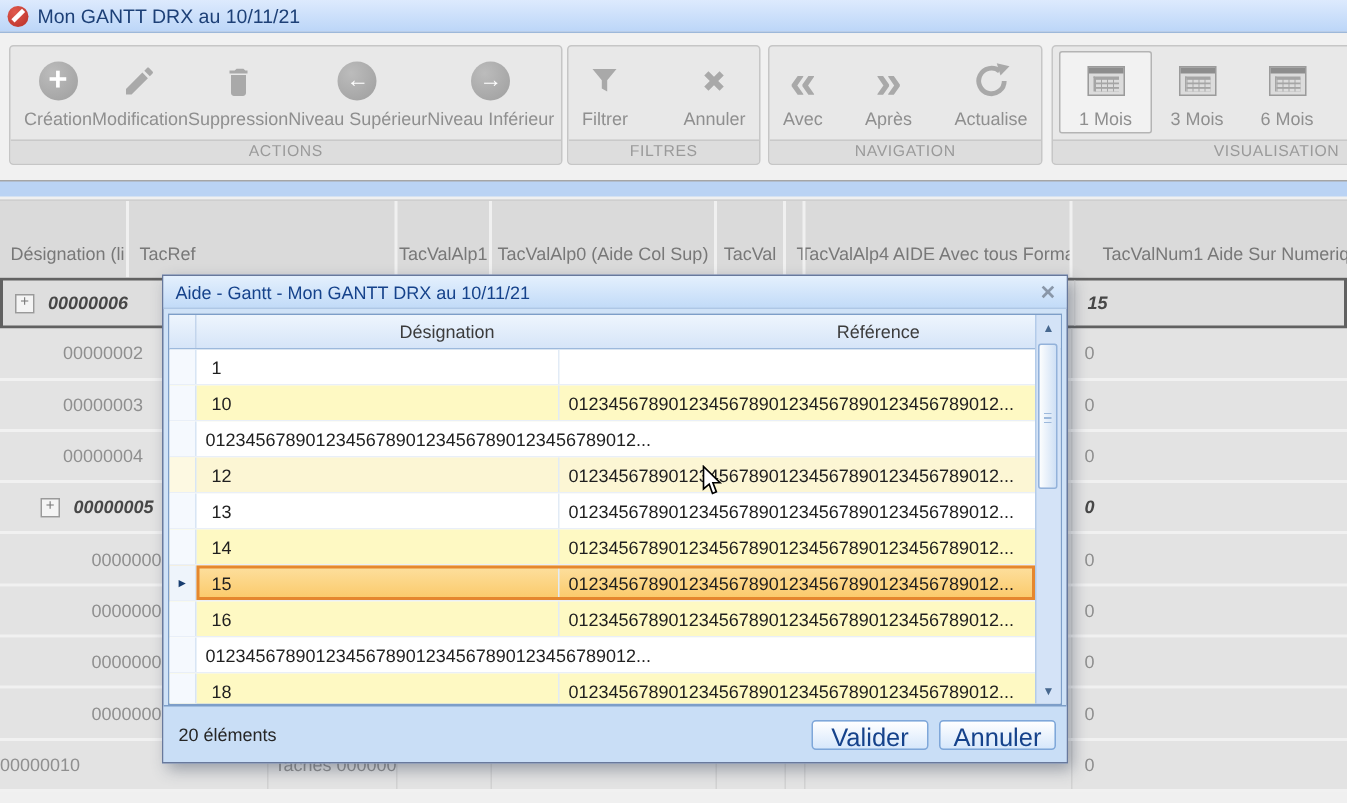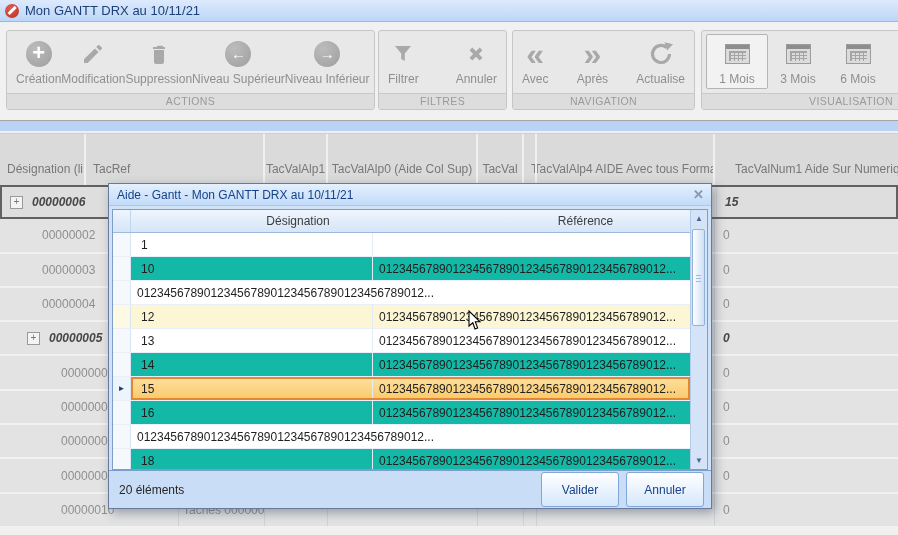--- a/index.html
+++ b/index.html
@@ -63,21 +63,21 @@
   .dlg-title{height:22px;background:linear-gradient(#e4f0fd,#c2dbf8);display:flex;align-items:center;
     padding:0 7px 0 8px;font-size:12px;color:#15428b;border-bottom:1px solid #aec7e6;box-sizing:border-box;}
   .dlg-title-text{flex:1;}
   .dlg-close{color:#8a97a8;font-size:13px;font-weight:bold;}
   .dlg-table{position:absolute;left:3px;right:3px;top:25px;bottom:38px;background:#fff;border:1px solid #7d9ec8;box-sizing:border-box;}
   .dlg-thead{display:flex;height:23px;background:linear-gradient(#eef5fd,#d6e5f8);border-bottom:1px solid #9db9dc;box-sizing:border-box;}
   .dhc{box-sizing:border-box;border-right:1px solid #c3d5ec;display:flex;align-items:center;justify-content:center;
     font-size:12px;color:#3c3c3c;flex:none;}
   .dlg-rows{position:absolute;left:0;right:17px;top:23px;bottom:0;overflow:hidden;}
   .drow{display:flex;height:24px;box-sizing:border-box;background:#fff;position:relative;border-bottom:1px solid #e9eff8;}
-  .drow.alt{background:#14b8a6;}
+  .drow.alt{background:#fef9c3;}
   .drow.hover{background:#fcf6d4;}
   .drow.selected{background:linear-gradient(#fde0a0,#fbc968);}
   .dgut{width:18px;border-right:1px solid #d8e5f4;box-sizing:border-box;background:#f5f9fe;
     display:flex;align-items:center;justify-content:center;flex:none;}
   .drow.hover .dgut{background:#fdf9e2;}
   .drow.selected .dgut{background:#eef4fb;}
   .selarrow{color:#173d70;font-size:8px;line-height:8px;}
   .dref{width:242px;border-right:1px solid #e2ebf6;box-sizing:border-box;display:flex;align-items:center;
     padding-left:10px;font-size:12px;color:#1f1f1f;flex:none;}
   .ddes{flex:1;display:flex;align-items:center;padding-left:6px;font-size:12px;color:#1f1f1f;
@@ -87,22 +87,22 @@
   .sc-up,.sc-down{position:absolute;left:0;width:16px;text-align:center;color:#47688f;font-size:8px;}
   .sc-up{top:4px;}
   .sc-down{bottom:4px;}
   .sc-thumb{position:absolute;top:19px;left:1px;width:13px;height:97px;box-sizing:border-box;
     background:linear-gradient(90deg,#fdfefe,#cfe0f5);border:1px solid #93b2da;border-radius:2px;}
   .grip{position:absolute;left:3px;right:3px;top:45px;height:8px;
     background:repeating-linear-gradient(180deg,#9db9dc 0 1px,transparent 1px 3px);}
   .dlg-footer{position:absolute;left:0;right:0;bottom:0;height:38px;background:#c9def6;border-top:1px solid #7d9ec8;
     display:flex;align-items:center;padding:0 7px 0 10px;box-sizing:border-box;}
   .dlg-count{flex:1;font-size:12px;color:#262626;}
-  .dlg-btn{width:78px;height:35px;margin-left:7px;border:1px solid #7fa7d9;border-radius:3px;
-    background:linear-gradient(#ffffff,#d6e7fb);font-size:12px;color:#15428b;font-family:inherit;}
+  .dlg-btn{width:78px;height:20px;margin-left:7px;border:1px solid #7fa7d9;border-radius:3px;
+    background:linear-gradient(#ffffff,#d6e7fb);font-size:17px;color:#15428b;font-family:inherit;}
 
   .cursor{position:absolute;left:468px;top:310px;z-index:20;}
 </style>
 </head>
 <body>
 
 <div class="app">
 
   <div class="titlebar">
     <span class="app-icon"></span>
@@ -365,21 +365,21 @@
         <div class="gcell" style="width: 63px;"></div>
         <div class="gcell" style="width: 150px;"></div>
         <div class="gcell" style="width: 46px;"></div>
         <div class="gcell" style="width: 13px;"></div>
         <div class="gcell" style="width: 178px;"></div>
         <div class="gcell" style="width: 184px; padding-left: 8px;">
           <span>0</span>
         </div>
       </div>
       <div class="grow">
-        <div class="gcell" style="width: 179px; padding-left: 61px;">
+        <div class="gcell" style="width: 179px; ">
           <span>00000010</span>
         </div>
         <div class="gcell" style="width: 86px; padding-left: 4px;">Taches 0000001</div>
         <div class="gcell" style="width: 63px;"></div>
         <div class="gcell" style="width: 150px;"></div>
         <div class="gcell" style="width: 46px;"></div>
         <div class="gcell" style="width: 13px;"></div>
         <div class="gcell" style="width: 178px;"></div>
         <div class="gcell" style="width: 184px; padding-left: 8px;">
           <span>0</span>

